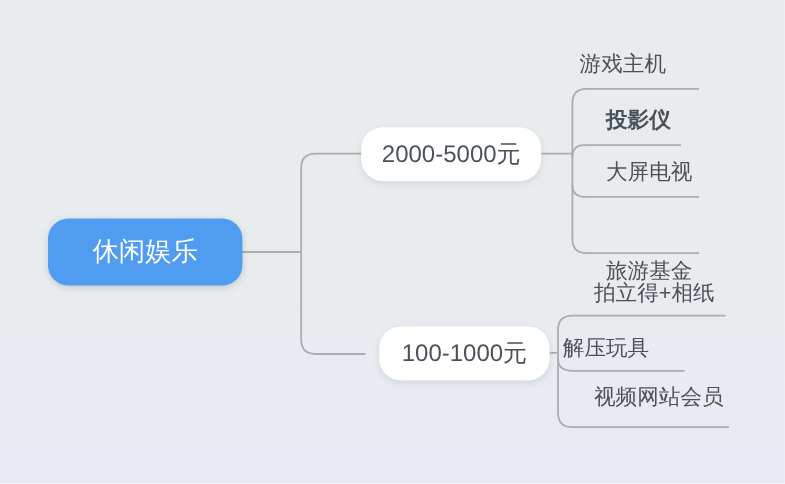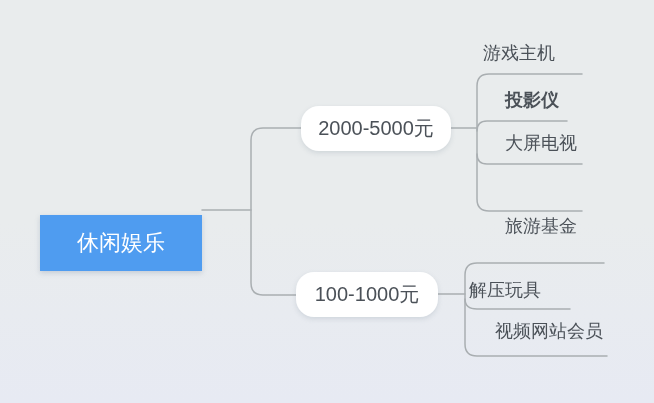--- a/index.html
+++ b/index.html
@@ -40,36 +40,35 @@
     display: flex;
     align-items: center;
     justify-content: center;
     cursor: default;
   }
 
   .root-node {
     left: 40px; top: 182px;
     width: 162px; height: 56px;
     background: var(--root-bg);
-    border-radius: 0;
+    border-radius: 17px;
     color: var(--root-text);
     font-size: 22px;
     box-shadow: 0 2px 5px rgba(90,110,140,0.25);
-    margin-top: 33px;
   }
 
   .branch-node {
     background: var(--node-bg);
     border-radius: 18px;
     color: var(--node-text);
     font-size: 20px;
     box-shadow: 0 2px 5px rgba(120,135,150,0.22);
   }
   .branch-1 { left: 301px; top: 106px; width: 150px; height: 45px; }
-  .branch-2 { left: 296px; top: 272px; width: 142px; height: 45px; }
+  .branch-2 { left: 316px; top: 272px; width: 142px; height: 45px; }
 
   .leaf-label {
     position: absolute;
     color: var(--node-text);
     font-size: 18px;
     line-height: 22px;
     white-space: nowrap;
     cursor: default;
   }
   .leaf-1 { left: 483px; top: 42px; }
@@ -109,16 +108,17 @@
   </div>
 
   <div class="node branch-node branch-2">
     <span>100-1000元</span>
   </div>
 
   <span class="leaf-label leaf-1">游戏主机</span>
   <span class="leaf-label leaf-2">投影仪</span>
   <span class="leaf-label leaf-3">大屏电视</span>
   <span class="leaf-label leaf-4">旅游基金</span>
+  <span class="leaf-label leaf-5">拍立得+相纸</span>
   <span class="leaf-label leaf-6">解压玩具</span>
   <span class="leaf-label leaf-7">视频网站会员</span>
 
 </div>
 
 </body></html>

